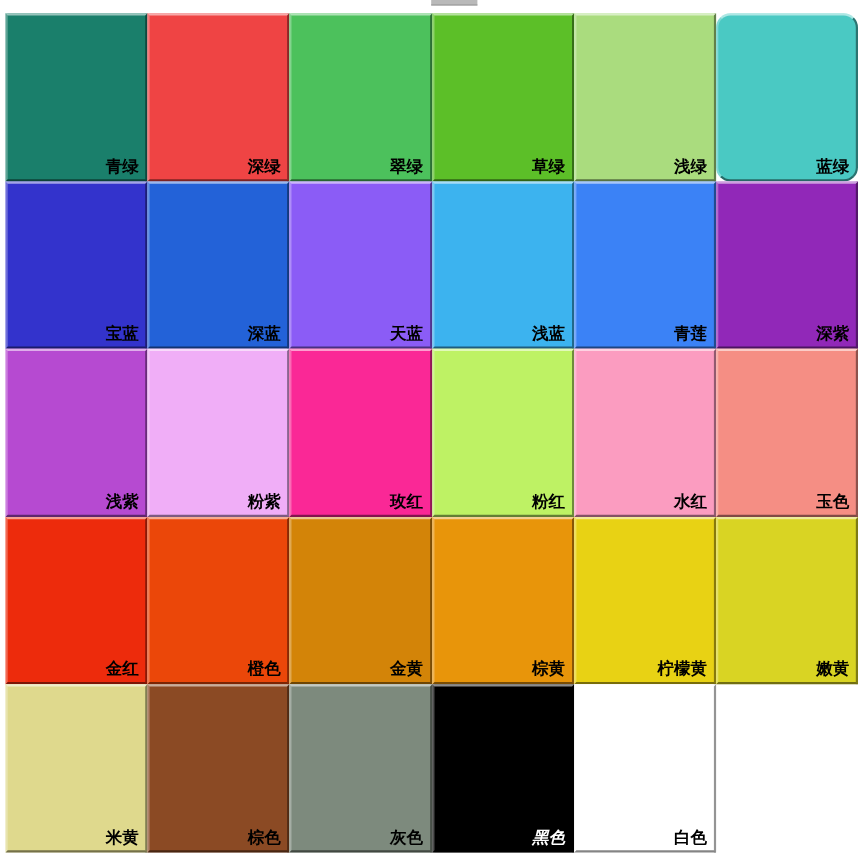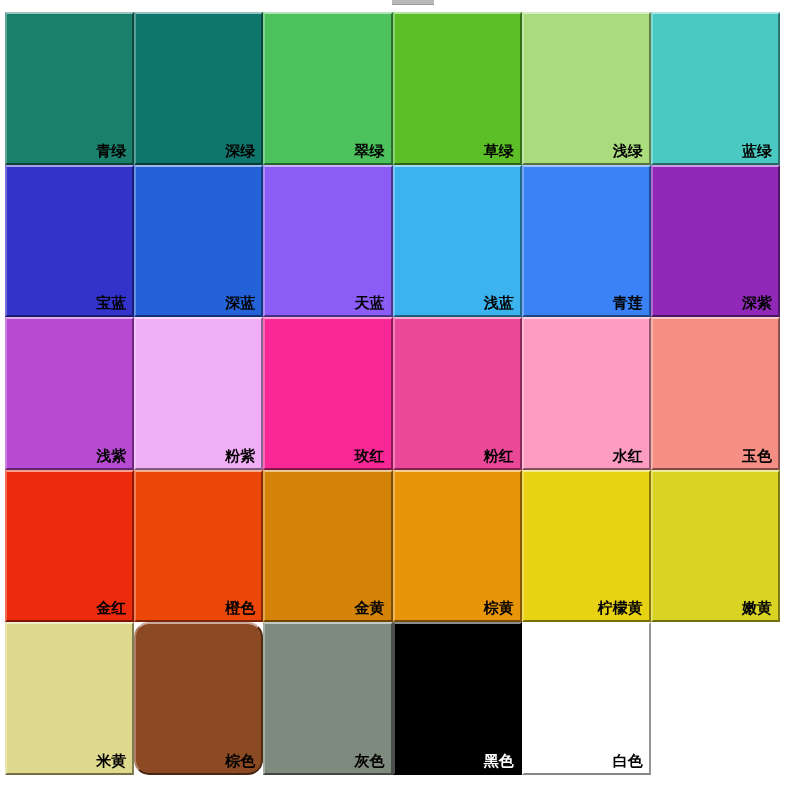--- a/index.html
+++ b/index.html
@@ -57,46 +57,46 @@
     position: absolute;
     right: 6px;
     bottom: 3px;
     font-size: 15px;
     font-weight: bold;
     line-height: 17px;
     letter-spacing: 0px;
     white-space: nowrap;
     color: #000000;
   }
-  .swatch-label.light-text { color: #ffffff; }
+  .swatch-label.light-text { color: #ffffff; font-style: italic; }
 </style>
 </head>
 <body>
 
 <div id="palette-page">
 
   <div id="top-marker"></div>
 
   <div id="swatch-grid">
       <div class="swatch-cell" style="background: rgb(26, 127, 107);">
         <span class="swatch-label">青绿</span>
       </div>
-      <div class="swatch-cell" style="background: #0f766e;">
+      <div class="swatch-cell" style="background: #ef4444;">
         <span class="swatch-label">深绿</span>
       </div>
       <div class="swatch-cell" style="background: rgb(76, 193, 92); padding-left: 28px;">
         <span class="swatch-label">翠绿</span>
       </div>
       <div class="swatch-cell" style="background: rgb(92, 191, 40); text-align: center;">
         <span class="swatch-label">草绿</span>
       </div>
       <div class="swatch-cell" style="background: rgb(170, 220, 126);">
         <span class="swatch-label">浅绿</span>
       </div>
-      <div class="swatch-cell" style="background: rgb(74, 201, 195);">
+      <div class="swatch-cell" style="background: rgb(74, 201, 195); border-radius: 13px;">
         <span class="swatch-label">蓝绿</span>
       </div>
       <div class="swatch-cell" style="background: rgb(51, 51, 204);">
         <span class="swatch-label">宝蓝</span>
       </div>
       <div class="swatch-cell" style="background: rgb(35, 98, 216);">
         <span class="swatch-label">深蓝</span>
       </div>
       <div class="swatch-cell" style="background: #8b5cf6;">
         <span class="swatch-label">天蓝</span>
@@ -112,21 +112,21 @@
       </div>
       <div class="swatch-cell" style="background: rgb(182, 74, 209);">
         <span class="swatch-label">浅紫</span>
       </div>
       <div class="swatch-cell" style="background: rgb(240, 174, 247);">
         <span class="swatch-label">粉紫</span>
       </div>
       <div class="swatch-cell" style="background: rgb(250, 40, 150); text-align: right;">
         <span class="swatch-label">玫红</span>
       </div>
-      <div class="swatch-cell" style="background: #ec4899; padding-left: 17px;">
+      <div class="swatch-cell" style="background: #bef264; padding-left: 17px;">
         <span class="swatch-label">粉红</span>
       </div>
       <div class="swatch-cell" style="background: rgb(251, 156, 192);">
         <span class="swatch-label">水红</span>
       </div>
       <div class="swatch-cell" style="background: rgb(245, 142, 132);">
         <span class="swatch-label">玉色</span>
       </div>
       <div class="swatch-cell" style="background: rgb(237, 43, 12);">
         <span class="swatch-label">金红</span>
@@ -142,21 +142,21 @@
       </div>
       <div class="swatch-cell" style="background: rgb(232, 210, 20);">
         <span class="swatch-label">柠檬黄</span>
       </div>
       <div class="swatch-cell" style="background: rgb(217, 212, 35);">
         <span class="swatch-label">嫩黄</span>
       </div>
       <div class="swatch-cell" style="background: rgb(223, 217, 141);">
         <span class="swatch-label">米黄</span>
       </div>
-      <div class="swatch-cell" style="background: rgb(139, 74, 36); border-radius: 15px;">
+      <div class="swatch-cell" style="background: rgb(139, 74, 36);">
         <span class="swatch-label">棕色</span>
       </div>
       <div class="swatch-cell" style="background: rgb(125, 138, 125);">
         <span class="swatch-label">灰色</span>
       </div>
       <div class="swatch-cell" style="background: rgb(0, 0, 0);">
         <span class="swatch-label light-text">黑色</span>
       </div>
       <div class="swatch-cell" style="background: rgb(255, 255, 255);">
         <span class="swatch-label">白色</span>

